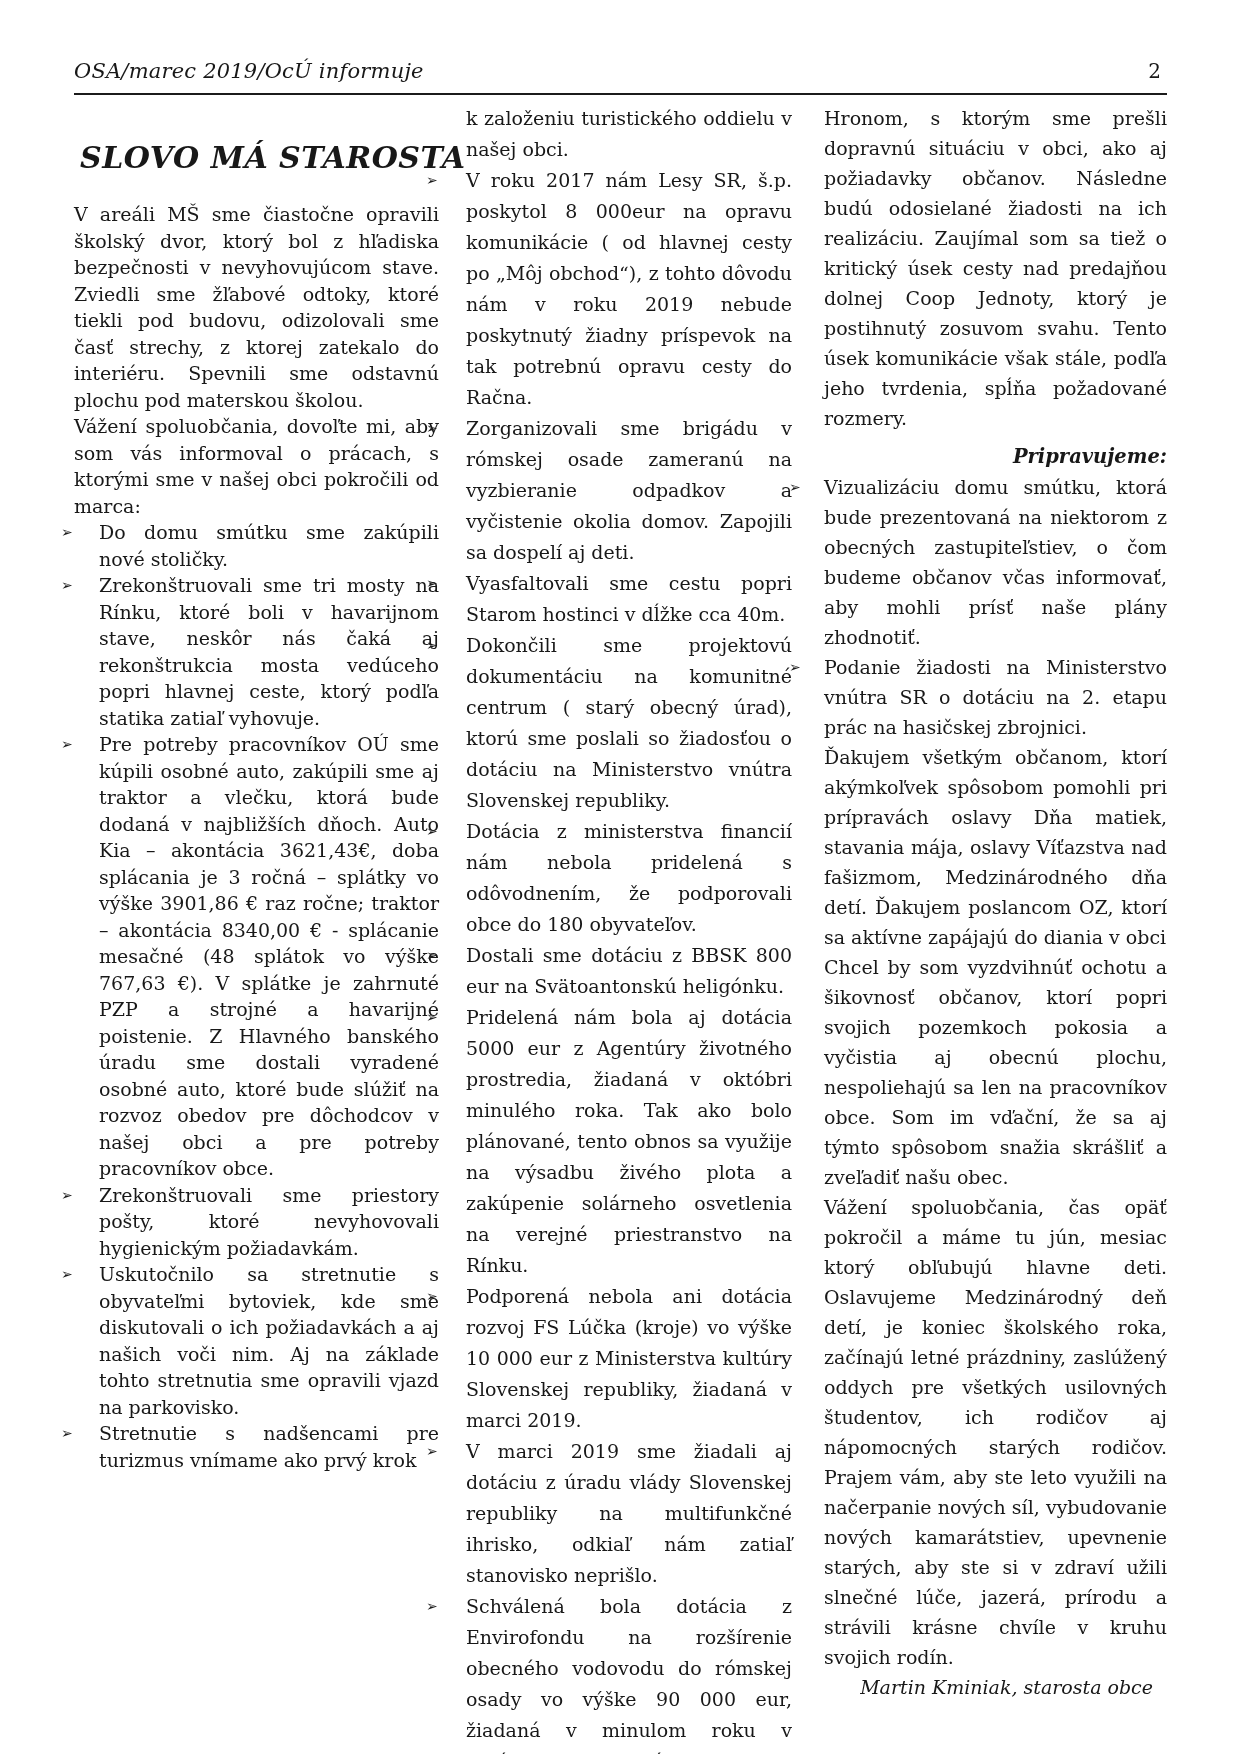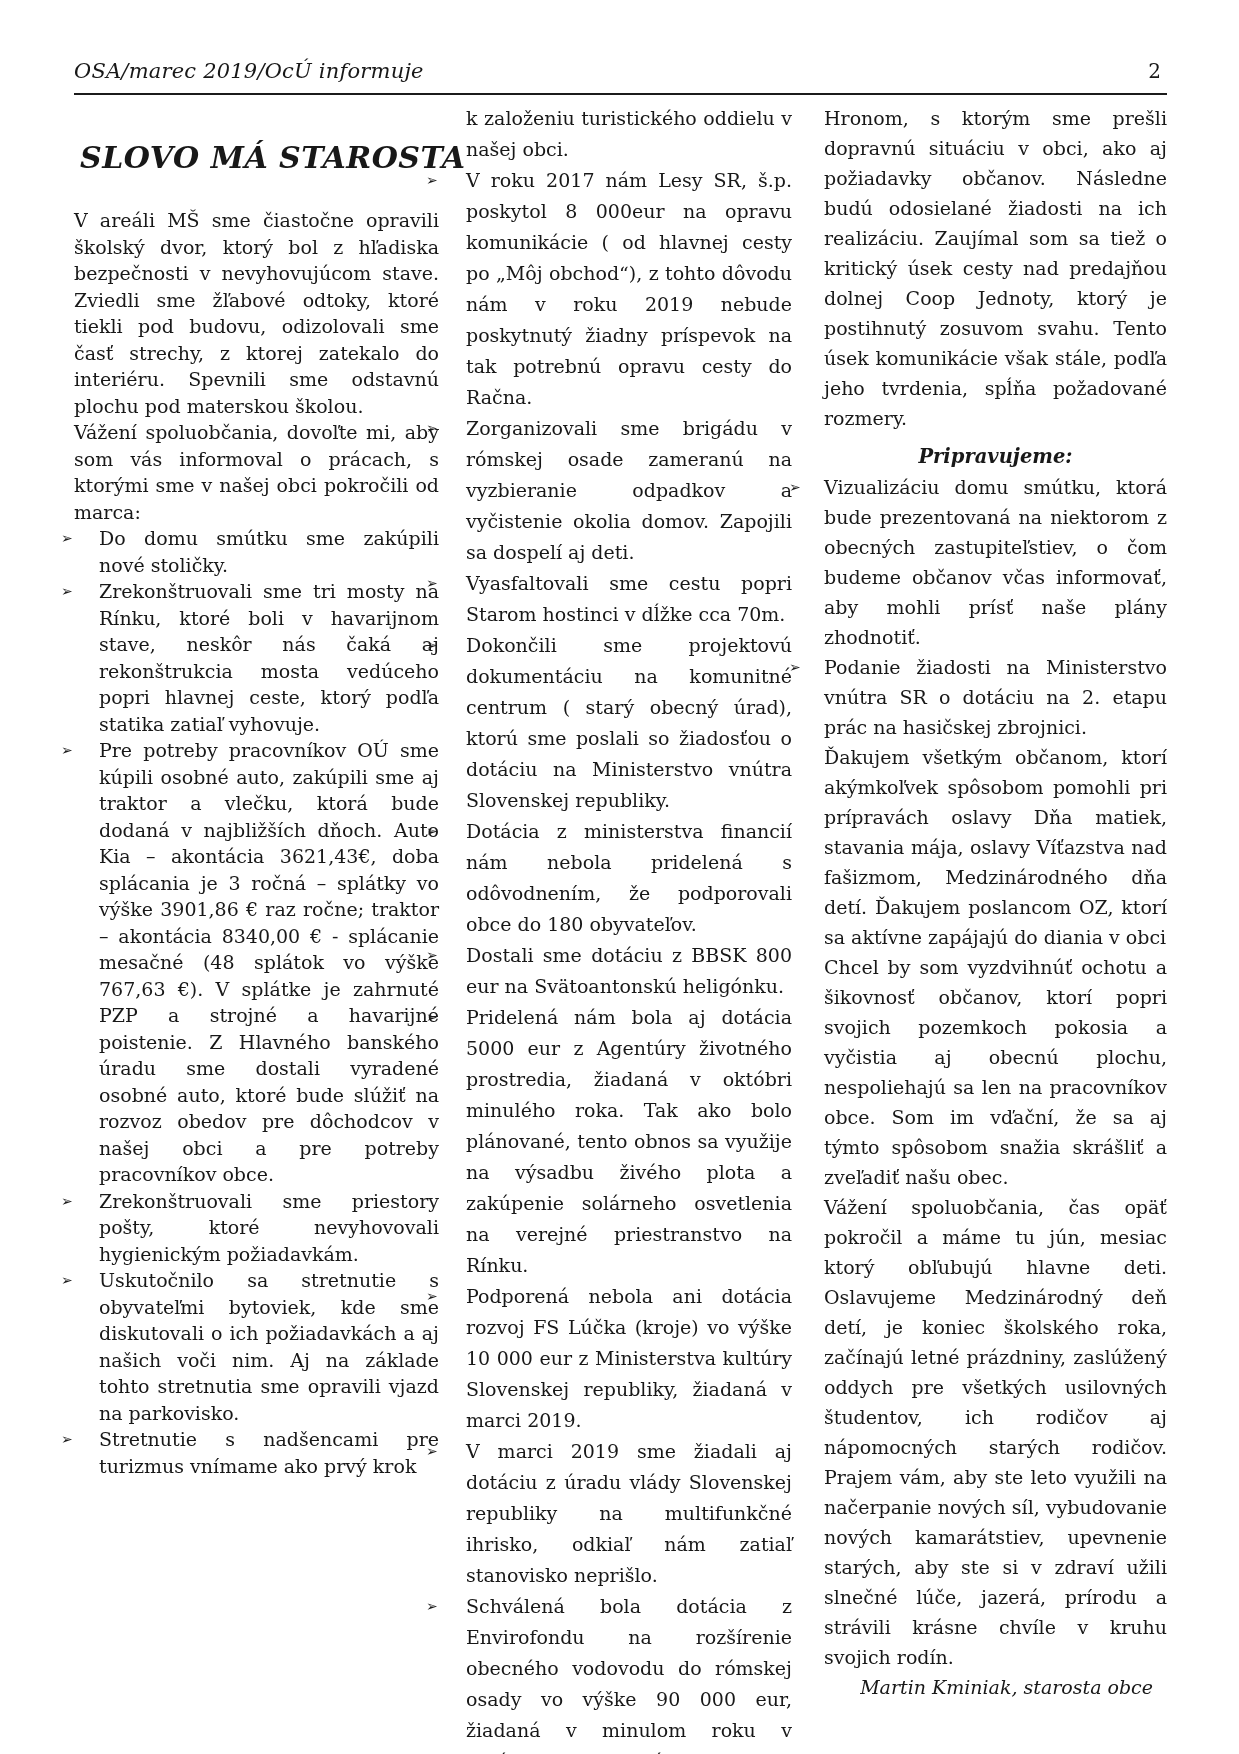--- a/index.html
+++ b/index.html
@@ -28,32 +28,32 @@
     display:flex;
     margin-top:8px;
   }
   .col{box-sizing:border-box;}
   .col1{width:365px;margin-right:27px;font-size:19px;line-height:26.5px;}
   .col2{width:326px;margin-right:32px;font-size:19px;line-height:31px;}
   .col3{width:343px;font-size:19px;line-height:30px;}
   p{margin:0;text-align:justify;}
   .gap-top{margin-top:0;}
   h1.article-title{
-    margin:36px 6px 30px 6px;
+    margin:36px 6px 24px 6px;
     font-size:30px;line-height:38px;
     font-weight:bold;font-style:italic;
     text-align:center;
     letter-spacing:.5px;
     white-space:nowrap;
   }
   h2.subheading{
     margin:9px 0 0 0;
     font-size:19.5px;line-height:30px;
     font-weight:bold;font-style:italic;
-    text-align:center;
+    text-align:right;
   }
   
   .li{position:relative;text-align:justify;}
   .li .mk{
     position:absolute;top:0;
     font-family:"DejaVu Sans",sans-serif;
     font-size:14px;
     color:#1b1b1b;
   }
   .col1 .li{padding-left:25px;}
@@ -117,21 +117,21 @@
       <div class="li">
         <span class="mk">➢</span>
         <span>V roku 2017 nám Lesy SR, š.p. poskytol 8 000eur na opravu komunikácie ( od hlavnej cesty po „Môj obchod“), z tohto dôvodu nám v roku 2019 nebude poskytnutý žiadny príspevok na tak potrebnú opravu cesty do Račna.</span>
       </div>
       <div class="li">
         <span class="mk">➢</span>
         <span>Zorganizovali sme brigádu v rómskej osade zameranú na vyzbieranie odpadkov a vyčistenie okolia domov. Zapojili sa dospelí aj deti.</span>
       </div>
       <div class="li">
         <span class="mk">➢</span>
-        <span>Vyasfaltovali sme cestu popri Starom hostinci v dĺžke cca 70m.</span>
+        <span>Vyasfaltovali sme cestu popri Starom hostinci v dĺžke cca 40m.</span>
       </div>
       <div class="li">
         <span class="mk">➢</span>
         <span>Dokončili sme projektovú dokumentáciu na komunitné centrum ( starý obecný úrad), ktorú sme poslali so žiadosťou o dotáciu na Ministerstvo vnútra Slovenskej republiky.</span>
       </div>
       <div class="li">
         <span class="mk">➢</span>
         <span>Dotácia z ministerstva financií nám nebola pridelená s odôvodnením, že podporovali obce do 180 obyvateľov.</span>
       </div>
       <div class="li">

